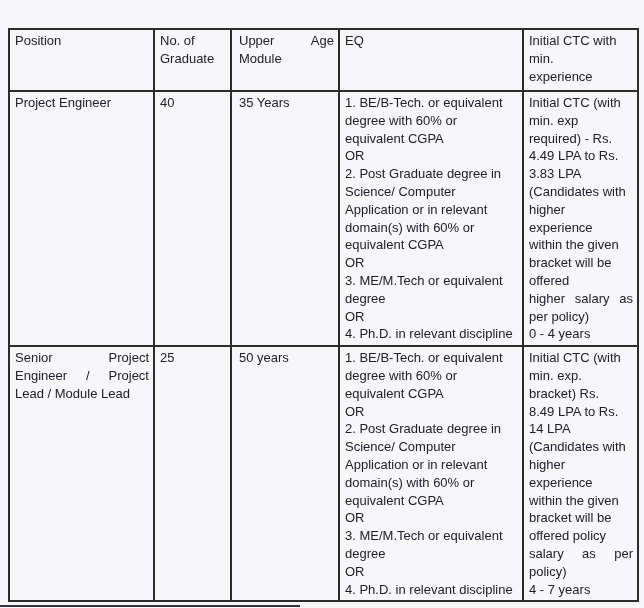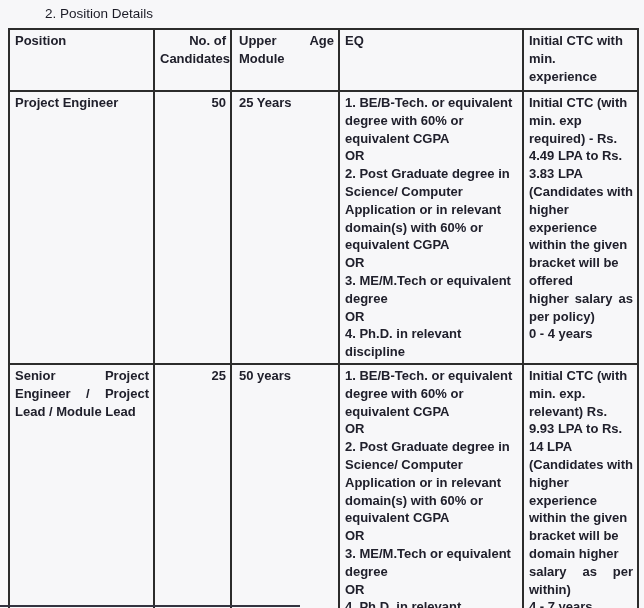--- a/index.html
+++ b/index.html
@@ -33,30 +33,30 @@
     left: 8px;
     top: 28px;
     width: 629px;
     border-collapse: collapse;
     table-layout: fixed;
   }
   .pos-table th, .pos-table td {
     border: 2px solid #2c2c2c;
     vertical-align: top;
     padding: 2px 4px 2px 5px;
-    font-weight: bold;
+    font-weight: normal;
     font-size: 13px;
     line-height: 17.8px;
     text-align: left;
     overflow: hidden;
   }
   .pos-table thead tr { height: 62px; }
   .pos-table tbody tr.row-0 { height: 212px; border-radius: 14px; }
   .pos-table tbody tr.row-1 { height: 204px; }
-  .pos-table th:nth-child(2), .pos-table td:nth-child(2) { text-align: right; }
+  .pos-table th:nth-child(2), .pos-table td:nth-child(2) { text-align: left; }
   .pos-table th:nth-child(3), .pos-table td:nth-child(3) { padding-left: 7px; }
   .jline {
     display: flex;
     justify-content: space-between;
     width: 100%;
     text-align: center;
   }
   .page-edge-line {
     position: absolute;
     left: 0;
@@ -64,38 +64,37 @@
     width: 300px;
     height: 2px;
     background: #333340;
   }
 </style>
 </head>
 <body>
 
 <div class="doc">
 
-  <div class="section-title">2. Position Details</div>
 
   <table class="pos-table">
     <colgroup>
       <col style="width:145px">
       <col style="width:77px">
       <col style="width:108px">
       <col style="width:184px">
       <col style="width:115px">
     </colgroup>
     <thead>
       <tr>
         <th>
             <div>Position</div>
           </th>
         <th>
             <div>No. of</div>
-            <div>Candidates</div>
+            <div>Graduate</div>
           </th>
         <th>
             <div class="jline">
               <span>Upper</span>
               <span>Age</span>
             </div>
             <div>Module</div>
           </th>
         <th>
             <div>EQ</div>
@@ -106,24 +105,24 @@
             <div>experience</div>
           </th>
       </tr>
     </thead>
     <tbody>
       <tr class="row-0">
         <td>
             <div>Project Engineer</div>
           </td>
         <td>
-            <div>50</div>
-          </td>
-        <td>
-            <div>25 Years</div>
+            <div>40</div>
+          </td>
+        <td>
+            <div>35 Years</div>
           </td>
         <td>
             <div>1. BE/B-Tech. or equivalent</div>
             <div>degree with 60% or</div>
             <div>equivalent CGPA</div>
             <div>OR</div>
             <div>2. Post Graduate degree in</div>
             <div>Science/ Computer</div>
             <div>Application or in relevant</div>
             <div>domain(s) with 60% or</div>
@@ -186,35 +185,35 @@
             <div>equivalent CGPA</div>
             <div>OR</div>
             <div>3. ME/M.Tech or equivalent</div>
             <div>degree</div>
             <div>OR</div>
             <div>4. Ph.D. in relevant discipline</div>
           </td>
         <td>
             <div>Initial CTC (with</div>
             <div>min. exp.</div>
-            <div>relevant) Rs.</div>
-            <div>9.93 LPA to Rs.</div>
+            <div>bracket) Rs.</div>
+            <div>8.49 LPA to Rs.</div>
             <div>14 LPA</div>
             <div>(Candidates with</div>
             <div>higher</div>
             <div>experience</div>
             <div>within the given</div>
             <div>bracket will be</div>
-            <div>domain higher</div>
+            <div>offered policy</div>
             <div class="jline">
               <span>salary</span>
               <span>as</span>
               <span>per</span>
             </div>
-            <div>within)</div>
+            <div>policy)</div>
             <div>4 - 7 years</div>
           </td>
       </tr>
     </tbody>
   </table>
 
   <div class="page-edge-line"></div>
 
 </div>
 

